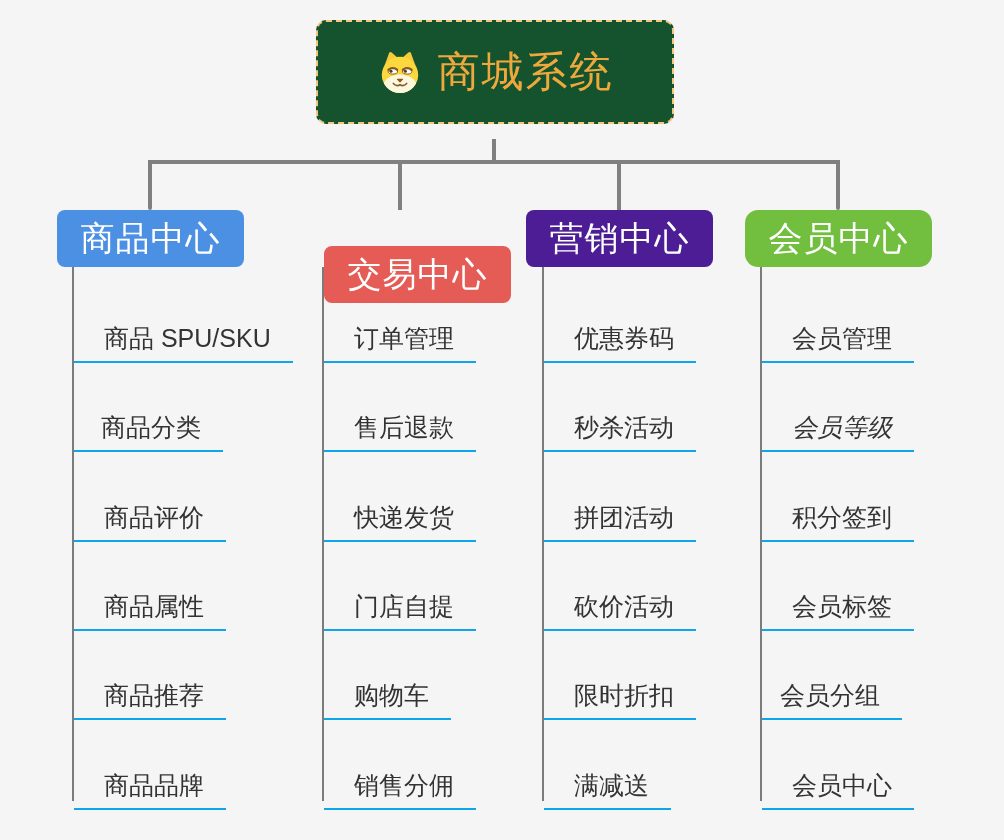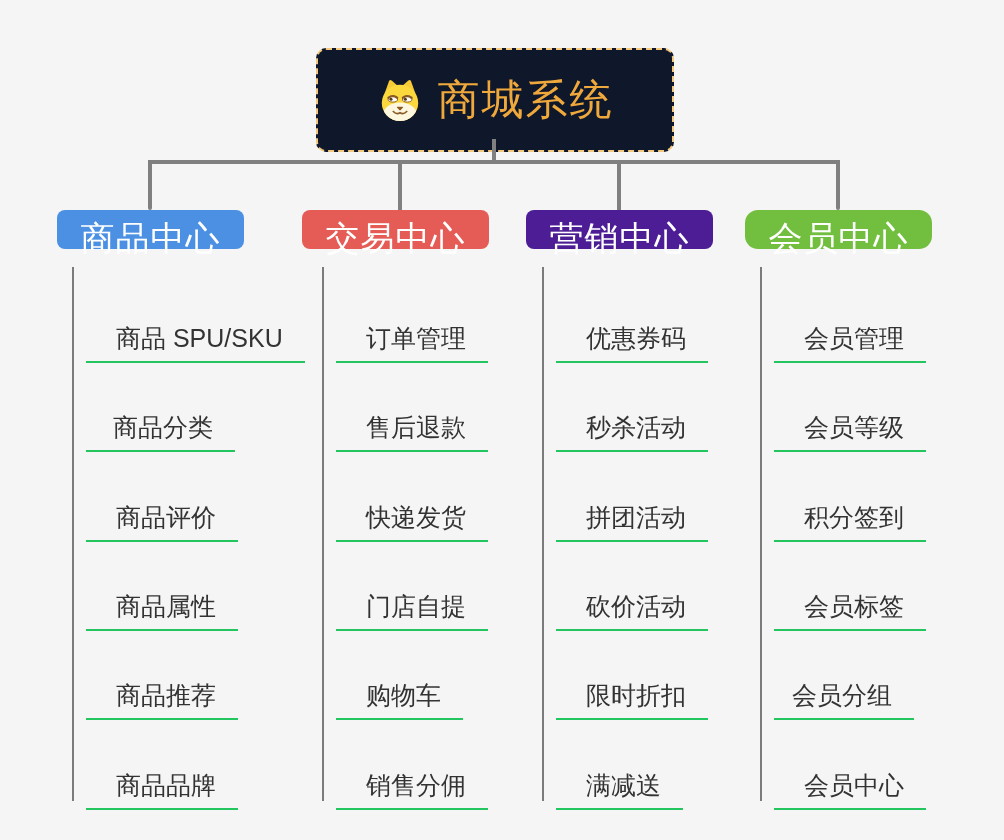--- a/index.html
+++ b/index.html
@@ -8,73 +8,73 @@
     background:#f5f5f5;
   }
   .canvas{
     position:relative;
     width:1004px;height:840px;
     background:#f5f5f5;
     overflow:hidden;
   }
   
   .root-node{
-    position:absolute;left:316px;top:48px;
+    position:absolute;left:316px;top:20px;
     width:358px;height:104px;
-    background:#0f172a;
+    background:#14532d;
     border:2px dashed #f3c87d;
     border-radius:10px;
     box-sizing:border-box;
     display:flex;align-items:center;justify-content:center;
     gap:15px;
   }
   .root-title{
     font-size:42px;
     color:#efa83c;
     letter-spacing:2px;
     white-space:nowrap;
   }
   .doge{width:46px;height:46px;flex:0 0 auto;display:block;}
   
   .conn{position:absolute;background:#808080;}
   .conn.rounded{border-radius:3px;}
   
   .header{
     position:absolute;top:210px;
-    width:187px;height:39px;
+    width:187px;height:57px;
     border-radius:8px;
     color:#ffffff;
     font-size:34px;
     line-height:57px;
     text-align:center;
     letter-spacing:1px;
     white-space:nowrap;
     box-sizing:border-box;
   }
   .b0 .header{left:57px;}
-  .b1 .header{left:302px;}
+  .b1 .header{left:324px;margin-top:36px;}
   .b2 .header{left:526px;}
   .b3 .header{left:745px;border-radius:13px;}
   
   .children{
     position:absolute;top:267px;
     height:534px;width:250px;
     border-left:2px solid #7b7b7b;
   }
   .b0 .children{left:72px;}
   .b1 .children{left:322px;}
   .b2 .children{left:542px;}
   .b3 .children{left:760px;}
   .leaf{
-    position:absolute;left:12px;
+    position:absolute;left:0;
     height:46px;
     display:flex;align-items:flex-end;
     white-space:nowrap;
     padding:0 22px 6px 30px;
-    border-bottom:2px solid #22c55e;
+    border-bottom:2px solid #0ea5e9;
     font-size:25px;
     color:#333333;
     box-sizing:content-box;
   }
 </style>
 </head>
 <body>
 
 <div class="canvas">
 
@@ -136,21 +136,21 @@
         <div class="leaf" style="top: 220.6px;">拼团活动</div>
         <div class="leaf" style="top: 309.9px;">砍价活动</div>
         <div class="leaf" style="top: 399.2px;">限时折扣</div>
         <div class="leaf" style="top: 488.5px;">满减送</div>
       </div>
   </div>
   <div class="branch b3">
     <div class="header" style="background: rgb(114, 191, 63);">会员中心</div>
     <div class="children">
         <div class="leaf" style="top: 42px;">会员管理</div>
-        <div class="leaf" style="top: 131.3px;">会员等级</div>
+        <div class="leaf" style="top: 131.3px; font-style: italic;">会员等级</div>
         <div class="leaf" style="top: 220.6px;">积分签到</div>
         <div class="leaf" style="top: 309.9px;">会员标签</div>
         <div class="leaf" style="top: 399.2px; padding-left: 18px;">会员分组</div>
         <div class="leaf" style="top: 488.5px;">会员中心</div>
       </div>
   </div>
 
 </div>
 
 </body></html>

